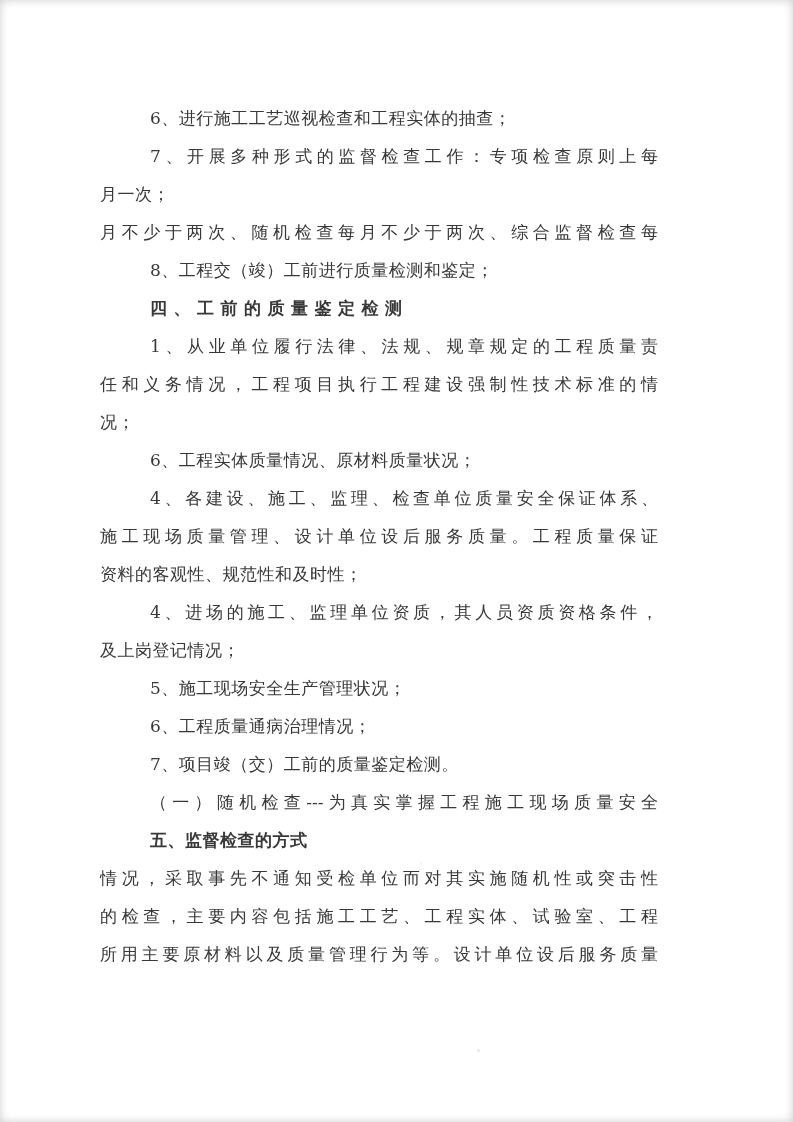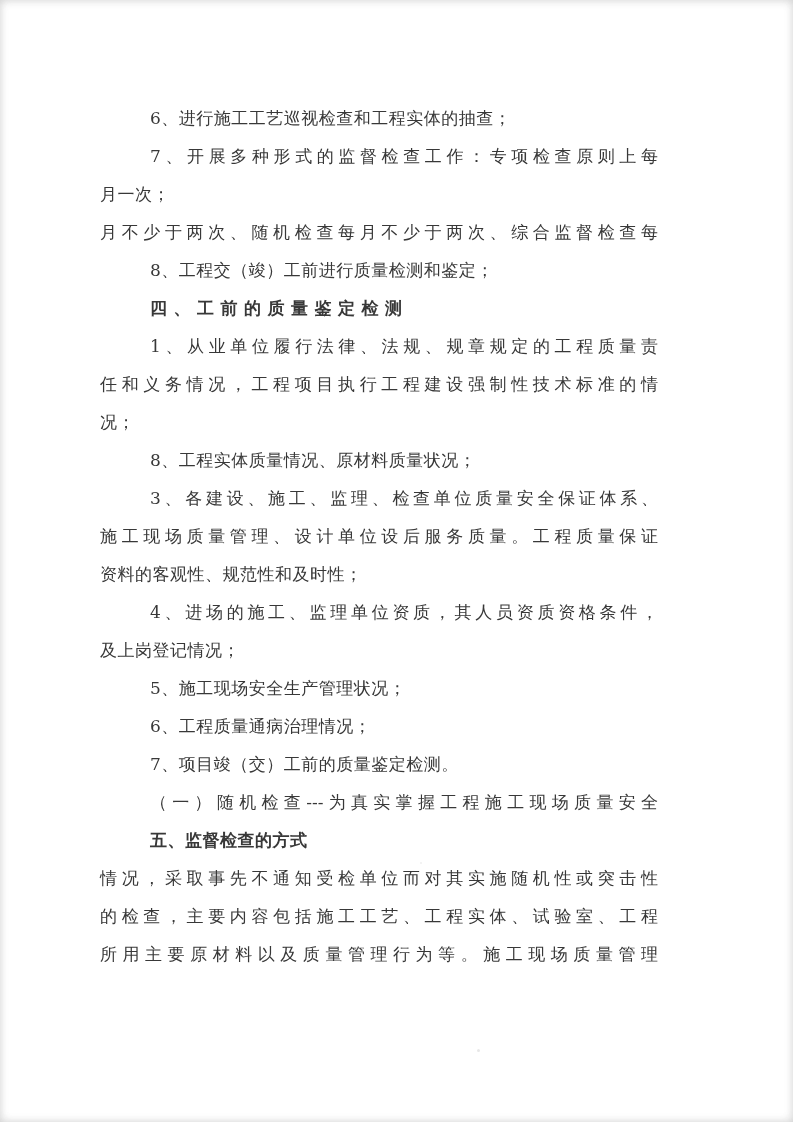--- a/index.html
+++ b/index.html
@@ -66,30 +66,30 @@
   <div class="textblock">
     <div class="line indent">6、进行施工工艺巡视检查和工程实体的抽查；</div>
     <div class="line indent fill">7、开展多种形式的监督检查工作：专项检查原则上每</div>
     <div class="line">月一次；</div>
     <div class="line fill">月不少于两次、随机检查每月不少于两次、综合监督检查每</div>
     <div class="line indent">8、工程交（竣）工前进行质量检测和鉴定；</div>
     <div class="line indent heading wide">四、工前的质量鉴定检测</div>
     <div class="line indent fill">1、从业单位履行法律、法规、规章规定的工程质量责</div>
     <div class="line fill">任和义务情况，工程项目执行工程建设强制性技术标准的情</div>
     <div class="line">况；</div>
-    <div class="line indent">8、工程实体质量情况、原材料质量状况；</div>
-    <div class="line indent fill">3、各建设、施工、监理、检查单位质量安全保证体系、</div>
+    <div class="line indent">6、工程实体质量情况、原材料质量状况；</div>
+    <div class="line indent fill">4、各建设、施工、监理、检查单位质量安全保证体系、</div>
     <div class="line fill">施工现场质量管理、设计单位设后服务质量。工程质量保证</div>
     <div class="line">资料的客观性、规范性和及时性；</div>
     <div class="line indent fill">4、进场的施工、监理单位资质，其人员资质资格条件，</div>
     <div class="line">及上岗登记情况；</div>
     <div class="line indent">5、施工现场安全生产管理状况；</div>
     <div class="line indent">6、工程质量通病治理情况；</div>
     <div class="line indent">7、项目竣（交）工前的质量鉴定检测。</div>
     <div class="line indent fill">（一）随机检查---为真实掌握工程施工现场质量安全</div>
     <div class="line indent heading">五、监督检查的方式</div>
     <div class="line fill">情况，采取事先不通知受检单位而对其实施随机性或突击性</div>
     <div class="line fill">的检查，主要内容包括施工工艺、工程实体、试验室、工程</div>
-    <div class="line fill">所用主要原材料以及质量管理行为等。施工现场质量管理</div>
+    <div class="line fill">所用主要原材料以及质量管理行为等。设计单位设后服务质量</div>
   </div>
   <div class="speck s1"></div>
   <div class="speck s2"></div>
 </div>
 
 </body></html>

